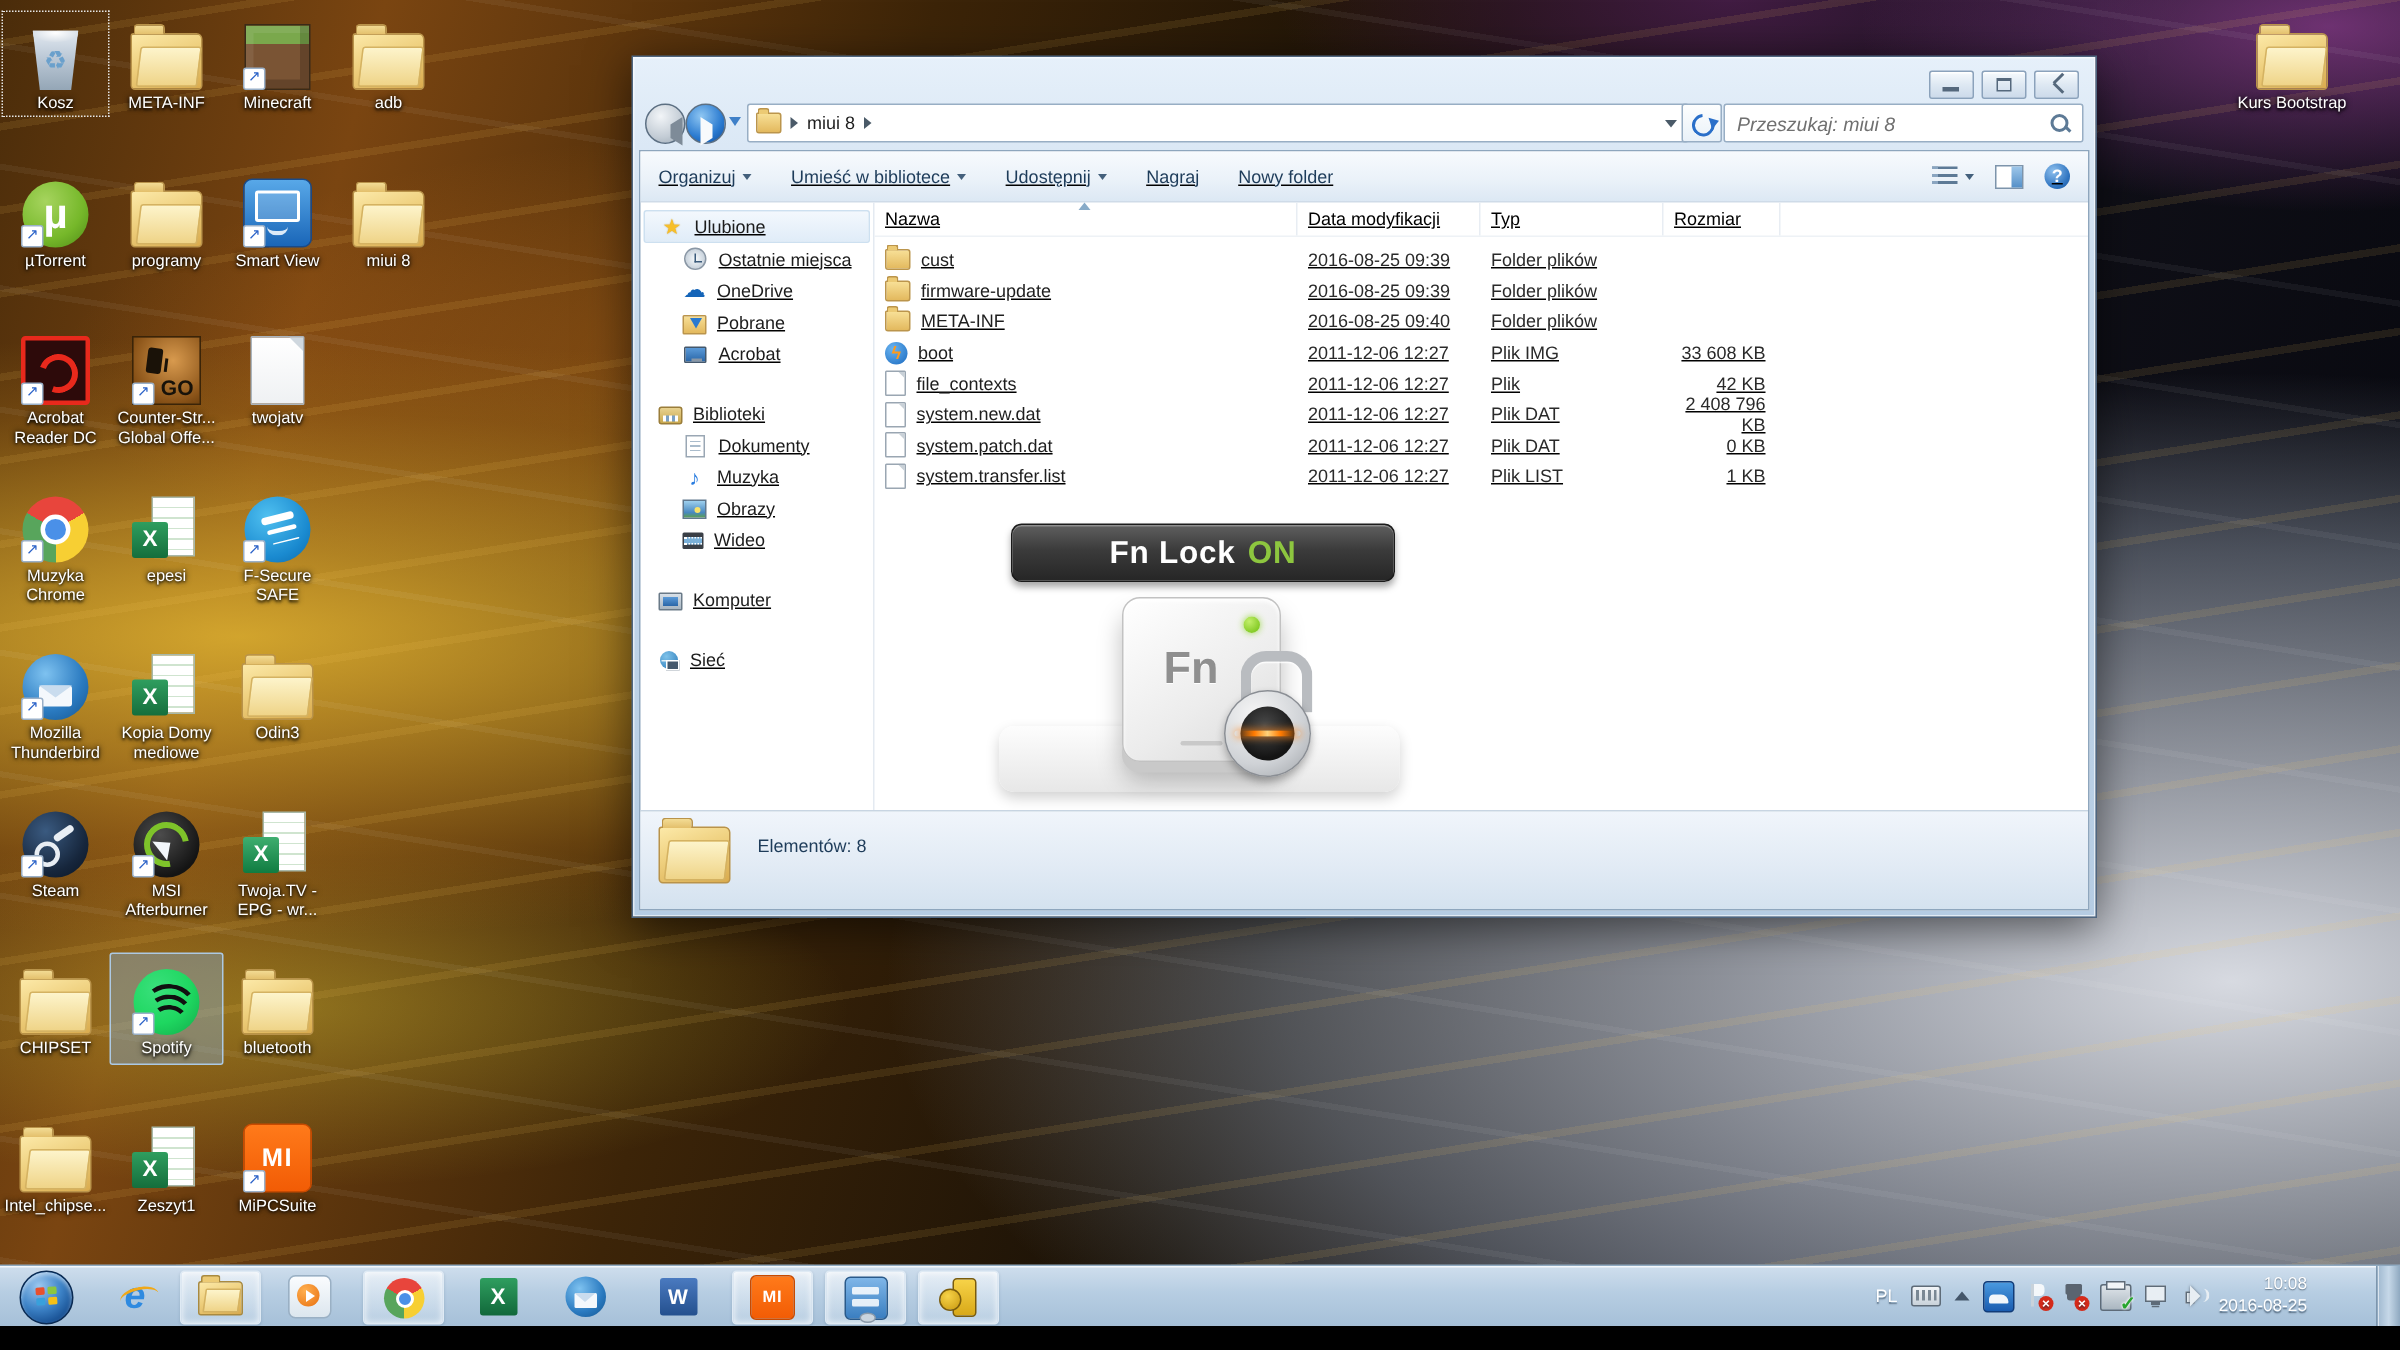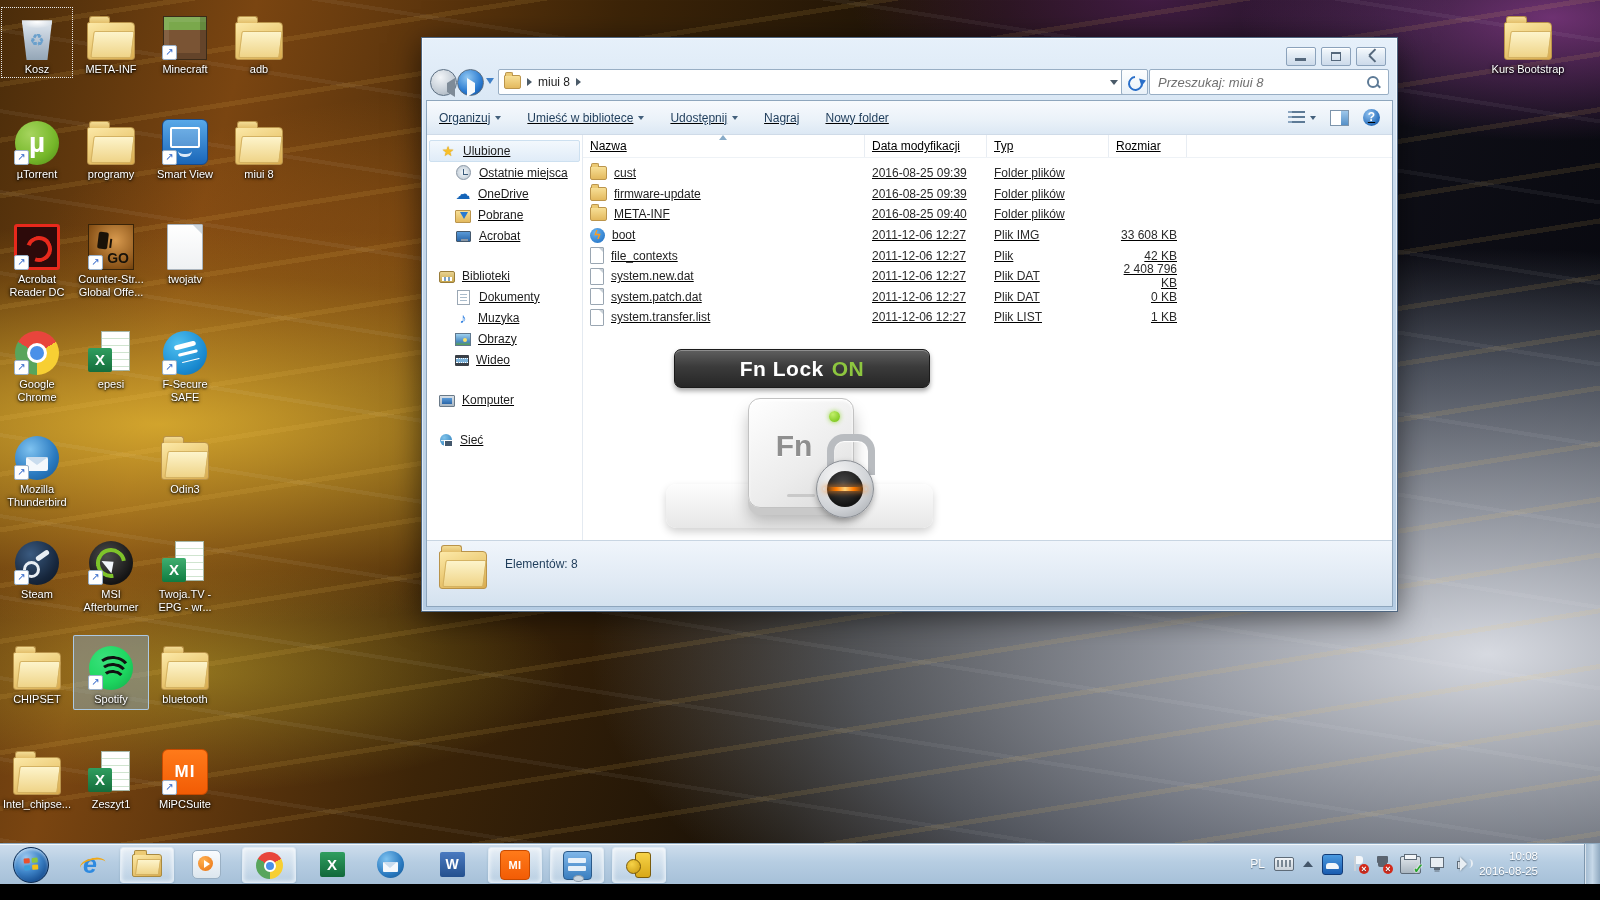--- a/index.html
+++ b/index.html
@@ -437,21 +437,21 @@
         <div class="i-file"></div>
       </div>
     <div class="dlabel">twojatv</div>
   </div>
 
   <div class="dicon" style="left:0px;top:321px">
     <div class="art">
         <div class="i-chrome"></div>
       <span class="sc-arrow"></span>
       </div>
-    <div class="dlabel">Google Chrome</div>
+    <div class="dlabel">Muzyka Chrome</div>
   </div>
   <div class="dicon" style="left:74px;top:321px">
     <div class="art">
         <div class="i-excel"></div>
       </div>
     <div class="dlabel">epesi</div>
   </div>
   <div class="dicon" style="left:148px;top:321px">
     <div class="art">
         <div class="i-fsecure"></div>
@@ -459,20 +459,26 @@
       </div>
     <div class="dlabel">F-Secure SAFE</div>
   </div>
 
   <div class="dicon" style="left:0px;top:426px">
     <div class="art">
         <div class="i-thunderbird"></div>
       <span class="sc-arrow"></span>
       </div>
     <div class="dlabel">Mozilla Thunderbird</div>
+  </div>
+  <div class="dicon" style="left:74px;top:426px">
+    <div class="art">
+        <div class="i-excel"></div>
+      </div>
+    <div class="dlabel">Kopia Domy mediowe</div>
   </div>
   <div class="dicon" style="left:148px;top:426px">
     <div class="art">
         <div class="i-folder"></div>
       </div>
     <div class="dlabel">Odin3</div>
   </div>
 
   <div class="dicon" style="left:0px;top:531px">
     <div class="art">

